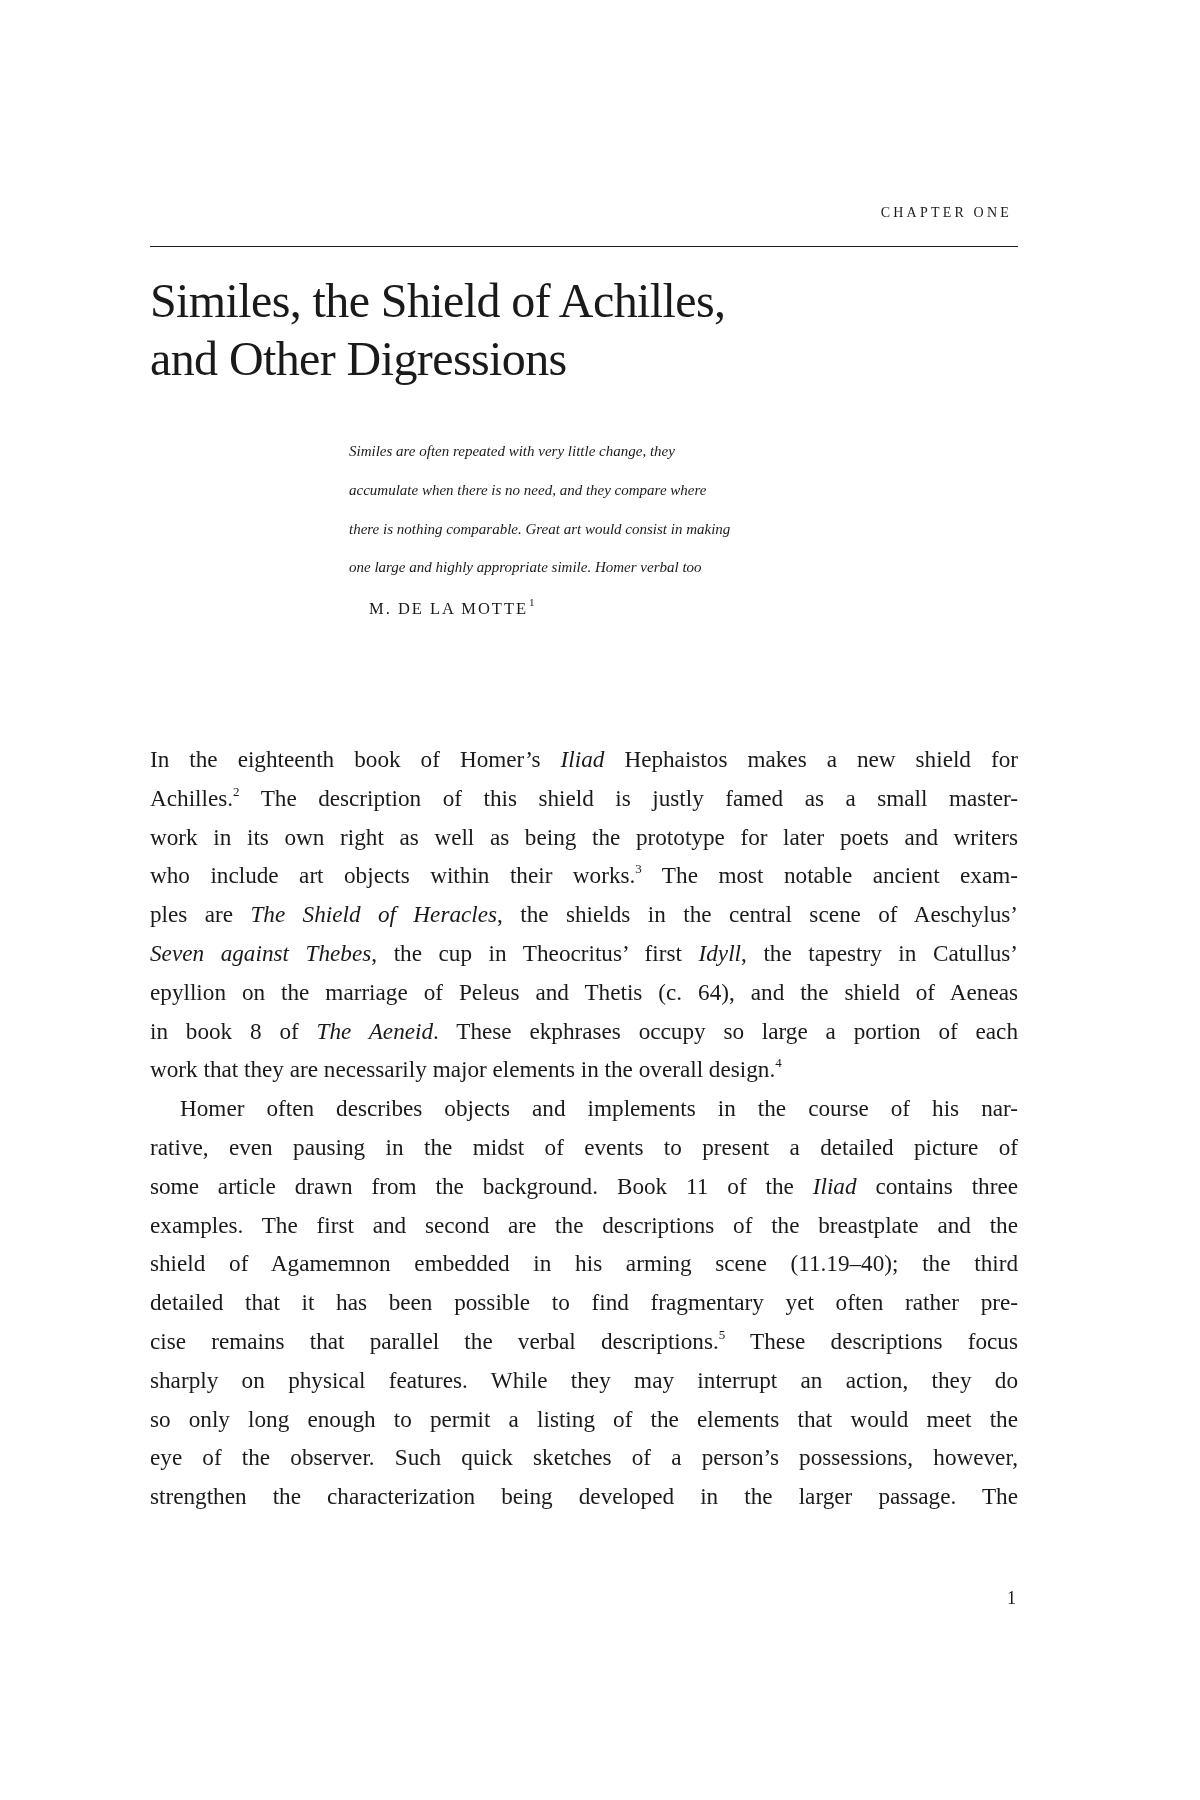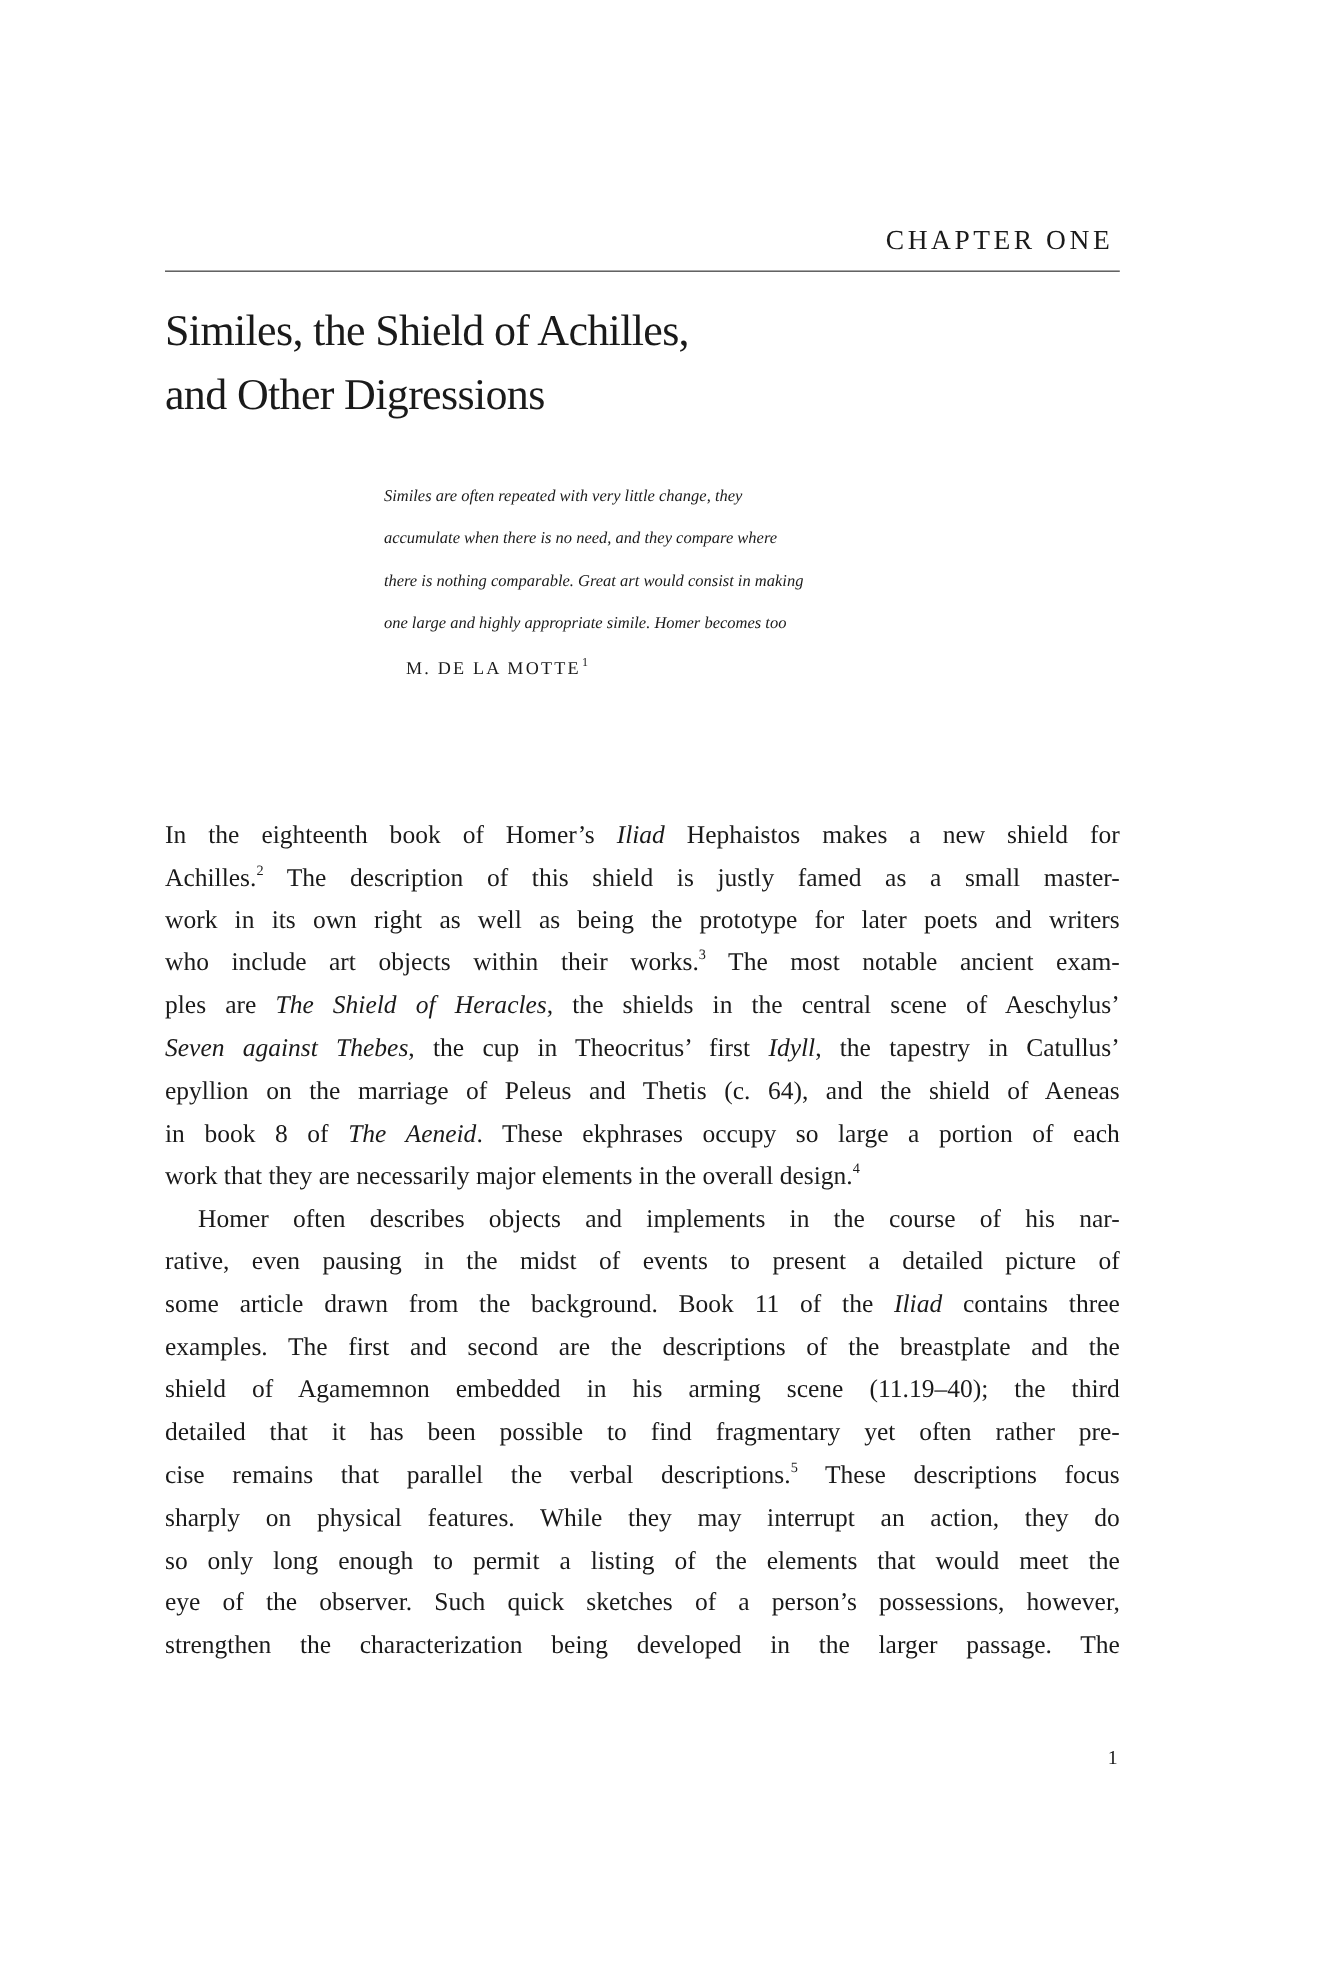--- a/index.html
+++ b/index.html
@@ -1,24 +1,24 @@
 <!DOCTYPE html>
 <html><head>
 <meta charset="utf-8">
 <style>
   html, body { margin:0; padding:0; background:#ffffff; }
   body { width:1200px; height:1800px; position:relative; overflow:hidden;
          font-family:"Liberation Serif","DejaVu Serif",serif; color:#1a1a1a; }
   .page { position:absolute; left:0; top:0; width:1200px; height:1800px; background:#fff; }
 
-  .running-head { position:absolute; top:205px; right:188px; font-size:25px; letter-spacing:3.2px;
+  .running-head { position:absolute; top:205px; right:188px; font-size:14px; letter-spacing:3.2px;
                   font-weight:normal; color:#1a1a1a; }
   .head-rule { position:absolute; left:150px; width:868px; top:246px; height:0; border-top:1.6px solid #222; }
 
-  .chapter-title { position:absolute; left:150px; top:272px; width:800px; font-size:40px; line-height:58px;
+  .chapter-title { position:absolute; left:150px; top:272px; width:800px; font-size:48px; line-height:58px;
                    font-weight:normal; margin:0; letter-spacing:-0.6px; color:#1a1a1a; }
 
   .epigraph { position:absolute; left:349px; top:432px; width:640px; }
   .epigraph-text { font-style:italic; font-size:15px; line-height:38.8px; margin:0; color:#1a1a1a; }
   .epigraph-line { display:block; white-space:nowrap; }
   .epigraph-attr { margin-left:20px; margin-top:0px; font-size:16.5px; letter-spacing:2px; line-height:30px; }
   .epigraph-attr sup { font-size:11px; letter-spacing:0; vertical-align:8px; margin-left:1px; }
 
   .body { position:absolute; left:150px; top:740px; width:868px; font-size:23.2px; line-height:38.8px; }
   .body-line { display:block; white-space:nowrap; text-align:justify; text-align-last:justify; height:38.8px; }
@@ -39,21 +39,21 @@
   <h1 class="chapter-title">
     <span style="display:block">Similes, the Shield of Achilles,</span>
     <span style="display:block">and Other Digressions</span>
   </h1>
 
   <div class="epigraph">
     <p class="epigraph-text">
       <span class="epigraph-line">Similes are often repeated with very little change, they</span>
       <span class="epigraph-line">accumulate when there is no need, and they compare where</span>
       <span class="epigraph-line">there is nothing comparable. Great art would consist in making</span>
-      <span class="epigraph-line">one large and highly appropriate simile. Homer becomes too</span>
+      <span class="epigraph-line">one large and highly appropriate simile. Homer verbal too</span>
     </p>
     <div class="epigraph-attr"><span>M. DE LA MOTTE</span><sup>1</sup></div>
   </div>
 
   <div class="body" id="body-text">
       <span class="body-line"><span>In the eighteenth book of Homer’s </span><span class="it">Iliad</span><span> Hephaistos makes a new shield for</span></span>
       <span class="body-line"><span>Achilles.</span><sup>2</sup><span> The description of this shield is justly famed as a small master-</span></span>
       <span class="body-line"><span>work in its own right as well as being the prototype for later poets and writers</span></span>
       <span class="body-line"><span>who include art objects within their works.</span><sup>3</sup><span> The most notable ancient exam-</span></span>
       <span class="body-line"><span>ples are </span><span class="it">The Shield of Heracles</span><span>, the shields in the central scene of Aeschylus’</span></span>

